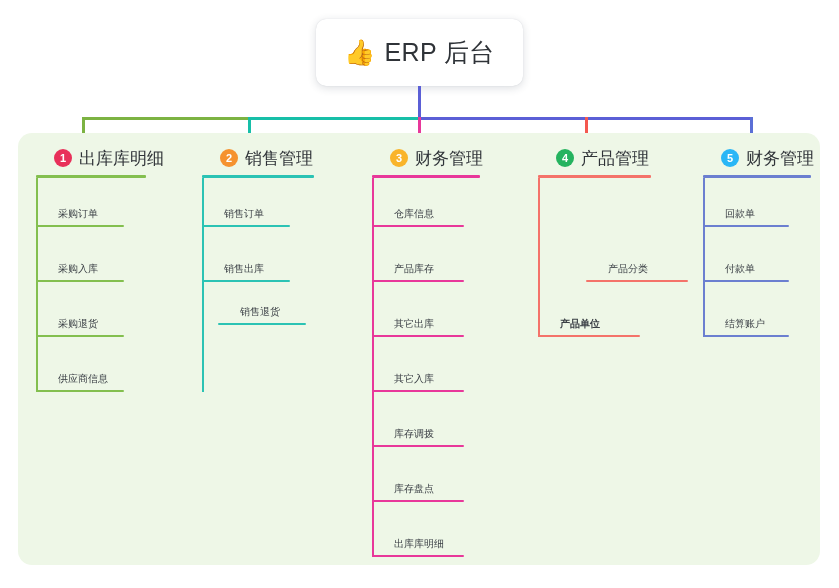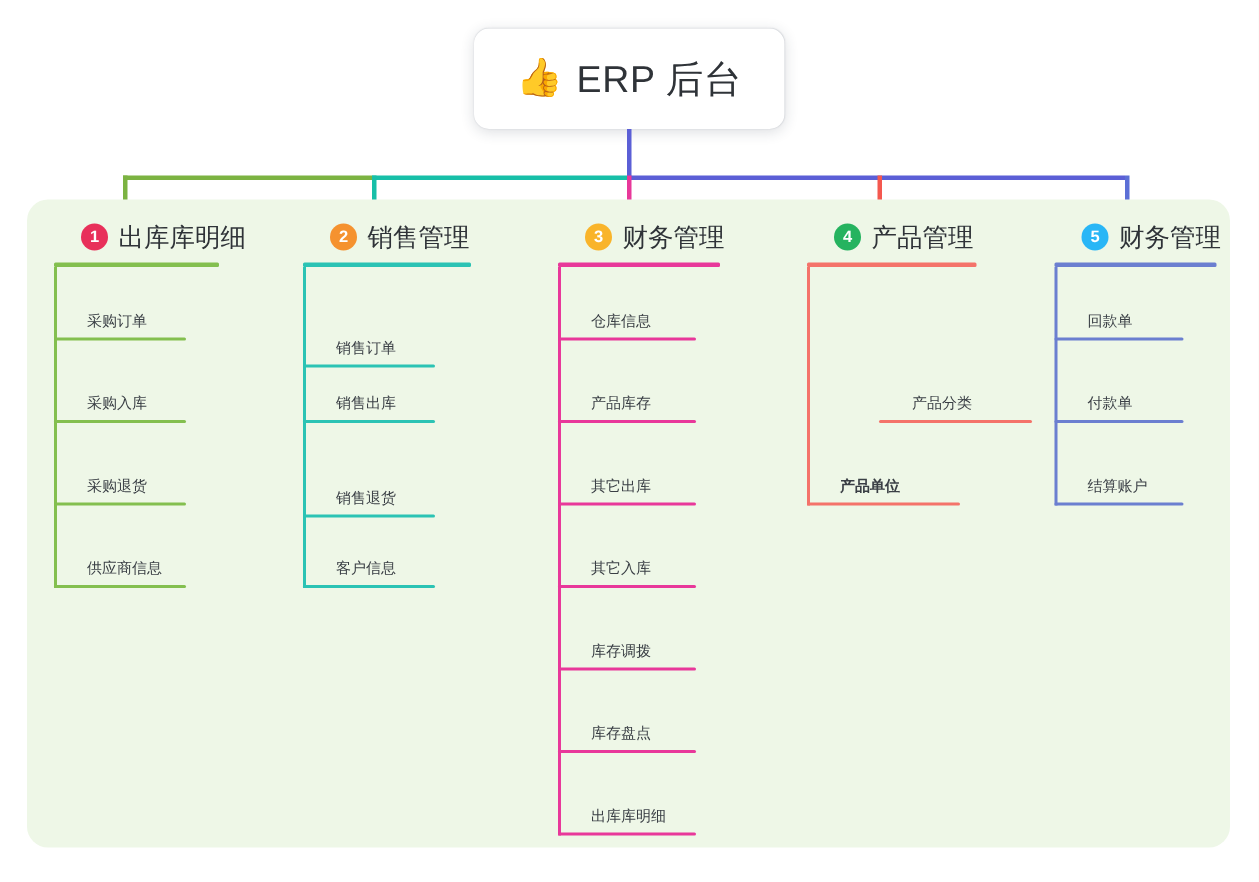--- a/index.html
+++ b/index.html
@@ -169,34 +169,30 @@
           <div class="leaf-rule" style="width: 88px; background: rgb(131, 191, 79);"></div>
         </div>
       </div>
       <div class="column" style="left: 202px; width: 150px;">
         <div class="col-head">
           <span class="badge" style="background: rgb(245, 146, 47);">2</span>
           <span class="col-title">销售管理</span>
         </div>
         <div class="head-rule" style="top: 32px; width: 112px; background: rgb(43, 195, 180);"></div>
         <div class="spine" style="left: 0px; top: 35px; height: 214px; background: rgb(43, 195, 180);"></div>
-        <div class="leaf" style="top: 68px; width: 88px; height: 34px; text-align: center;">
+        <div class="leaf" style="top: 50px; width: 88px; height: 34px; text-align: center;">
           <span class="leaf-label">销售订单</span>
           <div class="leaf-rule" style="width: 88px; background: rgb(43, 195, 180);"></div>
         </div>
         <div class="leaf" style="top: 105px; width: 88px; height: 34px;">
           <span class="leaf-label">销售出库</span>
           <div class="leaf-rule" style="width: 88px; background: rgb(43, 195, 180);"></div>
         </div>
-        <div class="leaf" style="top: 168px; width: 88px; height: 34px;">
+        <div class="leaf" style="top: 148px; width: 88px; height: 34px; margin-left: 16px;">
           <span class="leaf-label">销售退货</span>
-          <div class="leaf-rule" style="width: 88px; background: rgb(43, 195, 180);"></div>
-        </div>
-        <div class="leaf" style="top: 215px; width: 88px; height: 34px;">
-          <span class="leaf-label">客户信息</span>
           <div class="leaf-rule" style="width: 88px; background: rgb(43, 195, 180);"></div>
         </div>
       </div>
       <div class="column" style="left: 372px; width: 150px;">
         <div class="col-head">
           <span class="badge" style="background: rgb(249, 180, 42);">3</span>
           <span class="col-title">财务管理</span>
         </div>
         <div class="head-rule" style="top: 32px; width: 108px; background: rgb(232, 56, 154);"></div>
         <div class="spine" style="left: 0px; top: 35px; height: 379px; background: rgb(232, 56, 154);"></div>

